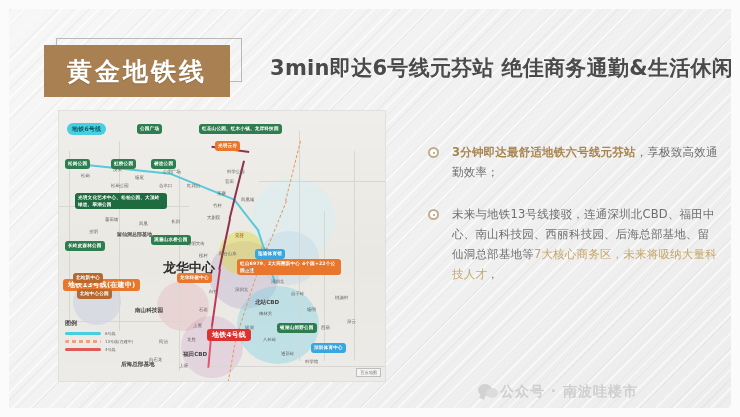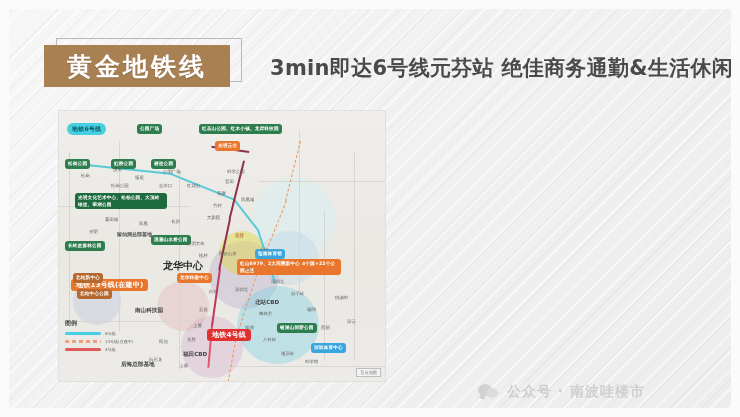--- a/index.html
+++ b/index.html
@@ -38,21 +38,21 @@
   }
   .edge-left{ left:0; } .edge-right{ right:0; }
 
   
   .badge-wrap{ position:absolute; left:44px; top:38px; width:205px; height:50px; }
   .badge-frame{
     position:absolute; left:12px; top:0; width:186px; height:44px;
     border:1.5px solid #b9b9b9;
   }
   .badge{
-    position:absolute; left:0; top:7px; width:186px; height:42px;
+    position:absolute; left:0; top:7px; width:186px; height:52px;
     background:linear-gradient(180deg,#a98css 0%,#a1804f 100%);
     background:#a98052;
     display:flex; align-items:center; justify-content:center;
   }
   .badge-text{
     color:#ffffff; font-size:25px; font-weight:bold; letter-spacing:3px;
     text-shadow:0 1px 1px rgba(0,0,0,.18);
     font-family:"DejaVu Sans","Liberation Sans",sans-serif;
   }
   .headline{
@@ -110,21 +110,21 @@
   .tag.orange{ background:#e8762c; }
   .tag.orange-big{ background:#e8762c; font-size:7px; padding:2px 5px; border-radius:3px;}
   .tag.red{ background:#e03131; font-size:7px; padding:2px 5px; border-radius:3px;}
   .tag.blue{ background:#3aa6e0; }
   .tag.brown{ background:#b5692e; }
 
   .stname{
     position:absolute; font-size:4.4px; color:#5f5f5f; white-space:nowrap;
   }
   .bigname{
-    position:absolute; font-size:10px; color:#2e2e2e; font-weight:bold; white-space:nowrap;
+    position:absolute; font-size:13px; color:#2e2e2e; font-weight:bold; white-space:nowrap;
   }
   .medname{
     position:absolute; font-size:5.6px; color:#444; font-weight:bold; white-space:nowrap;
   }
 
   .legend{
     position:absolute; left:6px; top:208px; width:84px;
   }
   .legend-title{ font-size:6px; font-weight:bold; color:#444; margin-bottom:3px; }
   .legend-row{ display:flex; align-items:center; margin-bottom:3px; }
@@ -133,21 +133,21 @@
 
   .map-credit{
     position:absolute; right:4px; bottom:4px;
     border:1px solid #bdbdbd; background:#f4f4f4; color:#777;
     font-size:4.2px; padding:1px 3px;
   }
 
   
   .wm{
     position:absolute; left:478px; bottom:16px;
-    display:flex; align-items:center; gap:7px;
+    display:flex; align-items:center; 
     color:#cfcfcf; font-size:14px; letter-spacing:1px; font-weight:bold;
     font-family:"DejaVu Sans","Liberation Sans",sans-serif;
   }
   .wm-icon{ position:relative; width:22px; height:16px; }
   .wm-icon .b1,.wm-icon .b2{
     position:absolute; border-radius:50%; background:#d2d2d2;
   }
   .wm-icon .b1{ left:0; top:0; width:14px; height:12px; }
   .wm-icon .b2{ left:8px; top:4px; width:12px; height:10px; background:#dcdcdc; }
   .wm-icon .b1:after{
@@ -173,21 +173,29 @@
     <div class="badge-frame"></div>
     <div class="badge">
       <span class="badge-text">黄金地铁线</span>
     </div>
   </div>
 
   <div class="headline">3min即达6号线元芬站 绝佳商务通勤&amp;生活休闲线</div>
 
   <div class="bullets">
 
-
+    <div class="bullet">
+      <span class="dot"></span>
+      <p><span class="em-brown">3分钟即达最舒适地铁六号线元芬站</span><span>，享极致高效通勤效率；</span></p>
+    </div>
+
+    <div class="bullet">
+      <span class="dot"></span>
+      <p><span>未来与地铁13号线接驳，连通深圳北CBD、福田中心、南山科技园、西丽科技园、后海总部基地、留仙洞总部基地等</span><span class="em-gold">7大核心商务区，未来将吸纳大量科技人才</span><span>，</span></p>
+    </div>
 
 
   </div>
 
   <div class="map">
     <div class="map-base"></div>
 
     <div class="blob" style="left:150px;top:130px;width:70px;height:68px;background:rgba(168,150,200,.28);"></div>
     <div class="blob" style="left:178px;top:175px;width:82px;height:78px;background:rgba(110,205,225,.35);"></div>
     <div class="blob" style="left:160px;top:120px;width:46px;height:44px;background:rgba(224,214,60,.45);"></div>
@@ -224,21 +232,21 @@
     <div class="mline" style="left:154px;top:215px;width:42px;height:1.6px;background:#e0566e;transform:rotate(95deg);"></div>
 
     <div class="bigname" style="left:104px;top:148px;">龙华中心</div>
     <div class="medname" style="left:196px;top:188px;">北站CBD</div>
     <div class="medname" style="left:124px;top:240px;">福田CBD</div>
     <div class="medname" style="left:76px;top:196px;">南山科技园</div>
     <div class="medname" style="left:62px;top:250px;">后海总部基地</div>
     <div class="medname" style="left:58px;top:120px;font-size:5px;">留仙洞总部基地</div>
 
     <div class="tag cyan" style="left:8px;top:12px;">地铁6号线</div>
-    <div class="tag orange-big" style="left:12px;top:168px;">地铁13号线(在建中)</div>
+    <div class="tag orange-big" style="left:4px;top:168px;">地铁13号线(在建中)</div>
     <div class="tag red" style="left:148px;top:218px;">地铁4号线</div>
 
     <div class="tag green" style="left:78px;top:13px;">公园广场</div>
     <div class="tag green" style="left:140px;top:13px;">红花山公园、红木小镇、龙岸科技园</div>
     <div class="tag green" style="left:6px;top:48px;">松岗公园</div>
     <div class="tag greend" style="left:16px;top:82px;width:92px;white-space:normal;line-height:7px;">光明文化艺术中心、松柏公园、大顶岭绿道、翠湖公园</div>
     <div class="tag green" style="left:52px;top:48px;">虹桥公园</div>
     <div class="tag green" style="left:92px;top:48px;">碧道公园</div>
     <div class="tag green" style="left:92px;top:124px;">观澜山水桥公园</div>
     <div class="tag green" style="left:6px;top:130px;">长岭皮森林公园</div>

